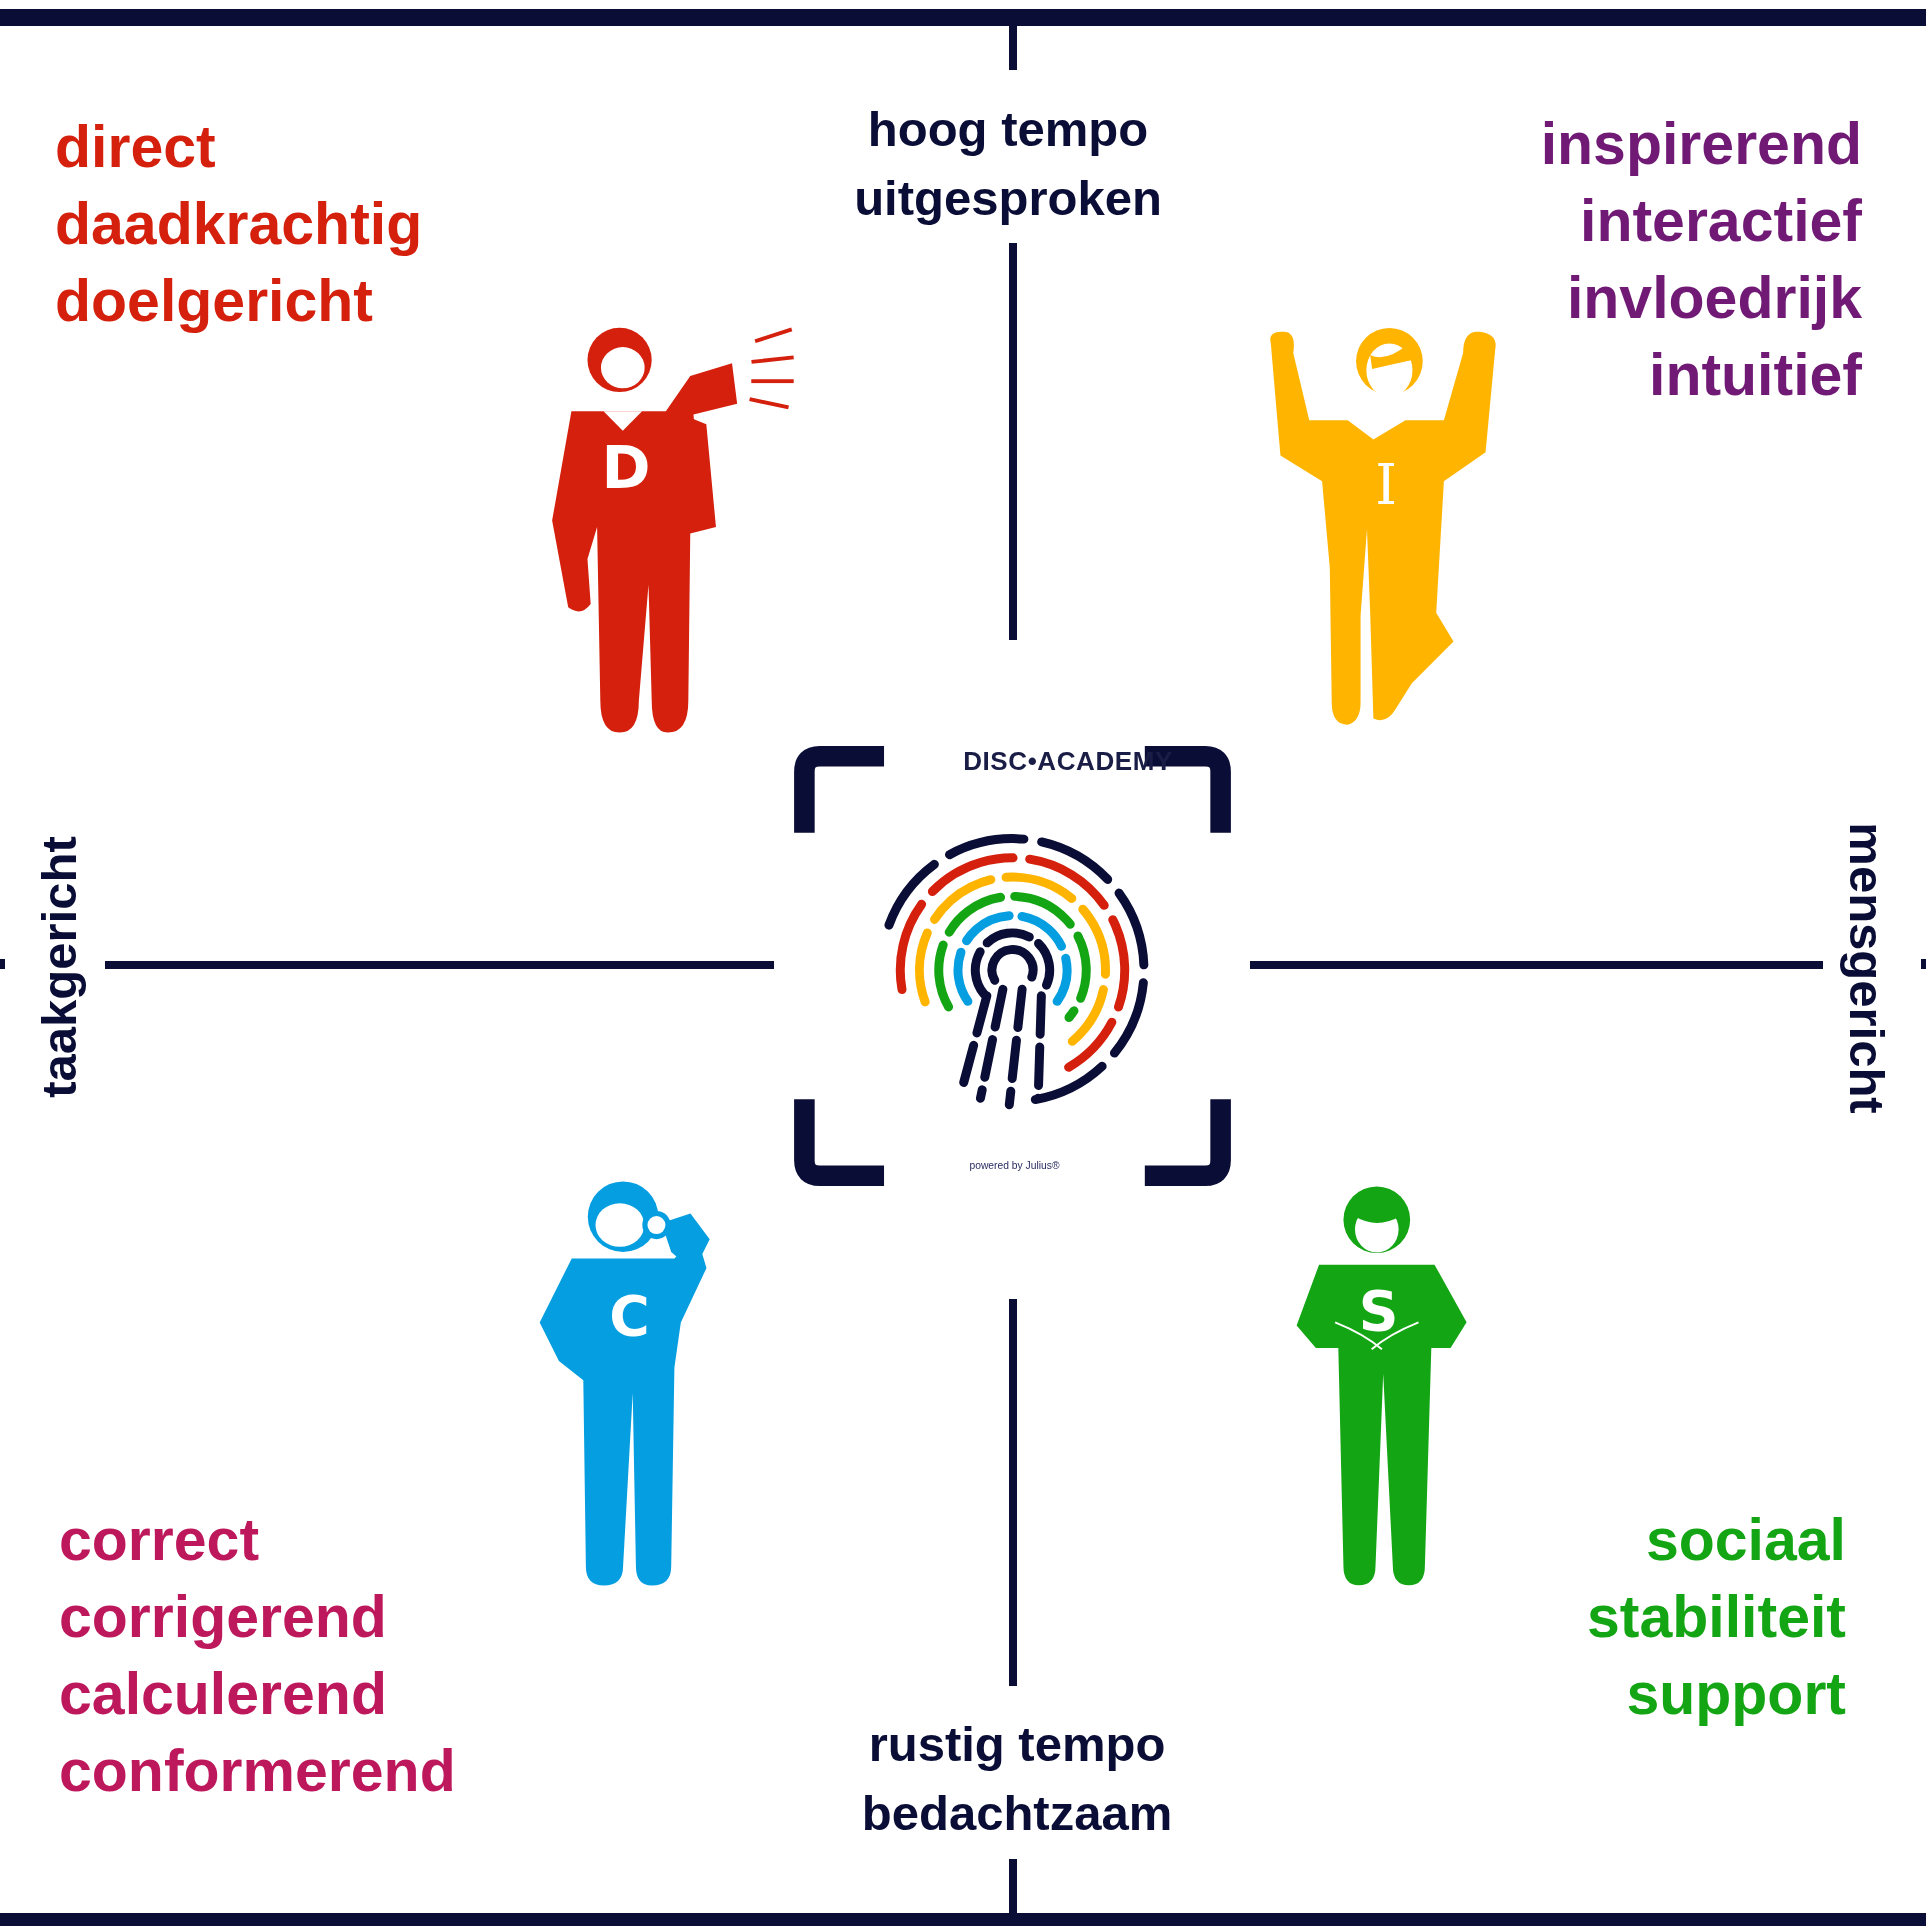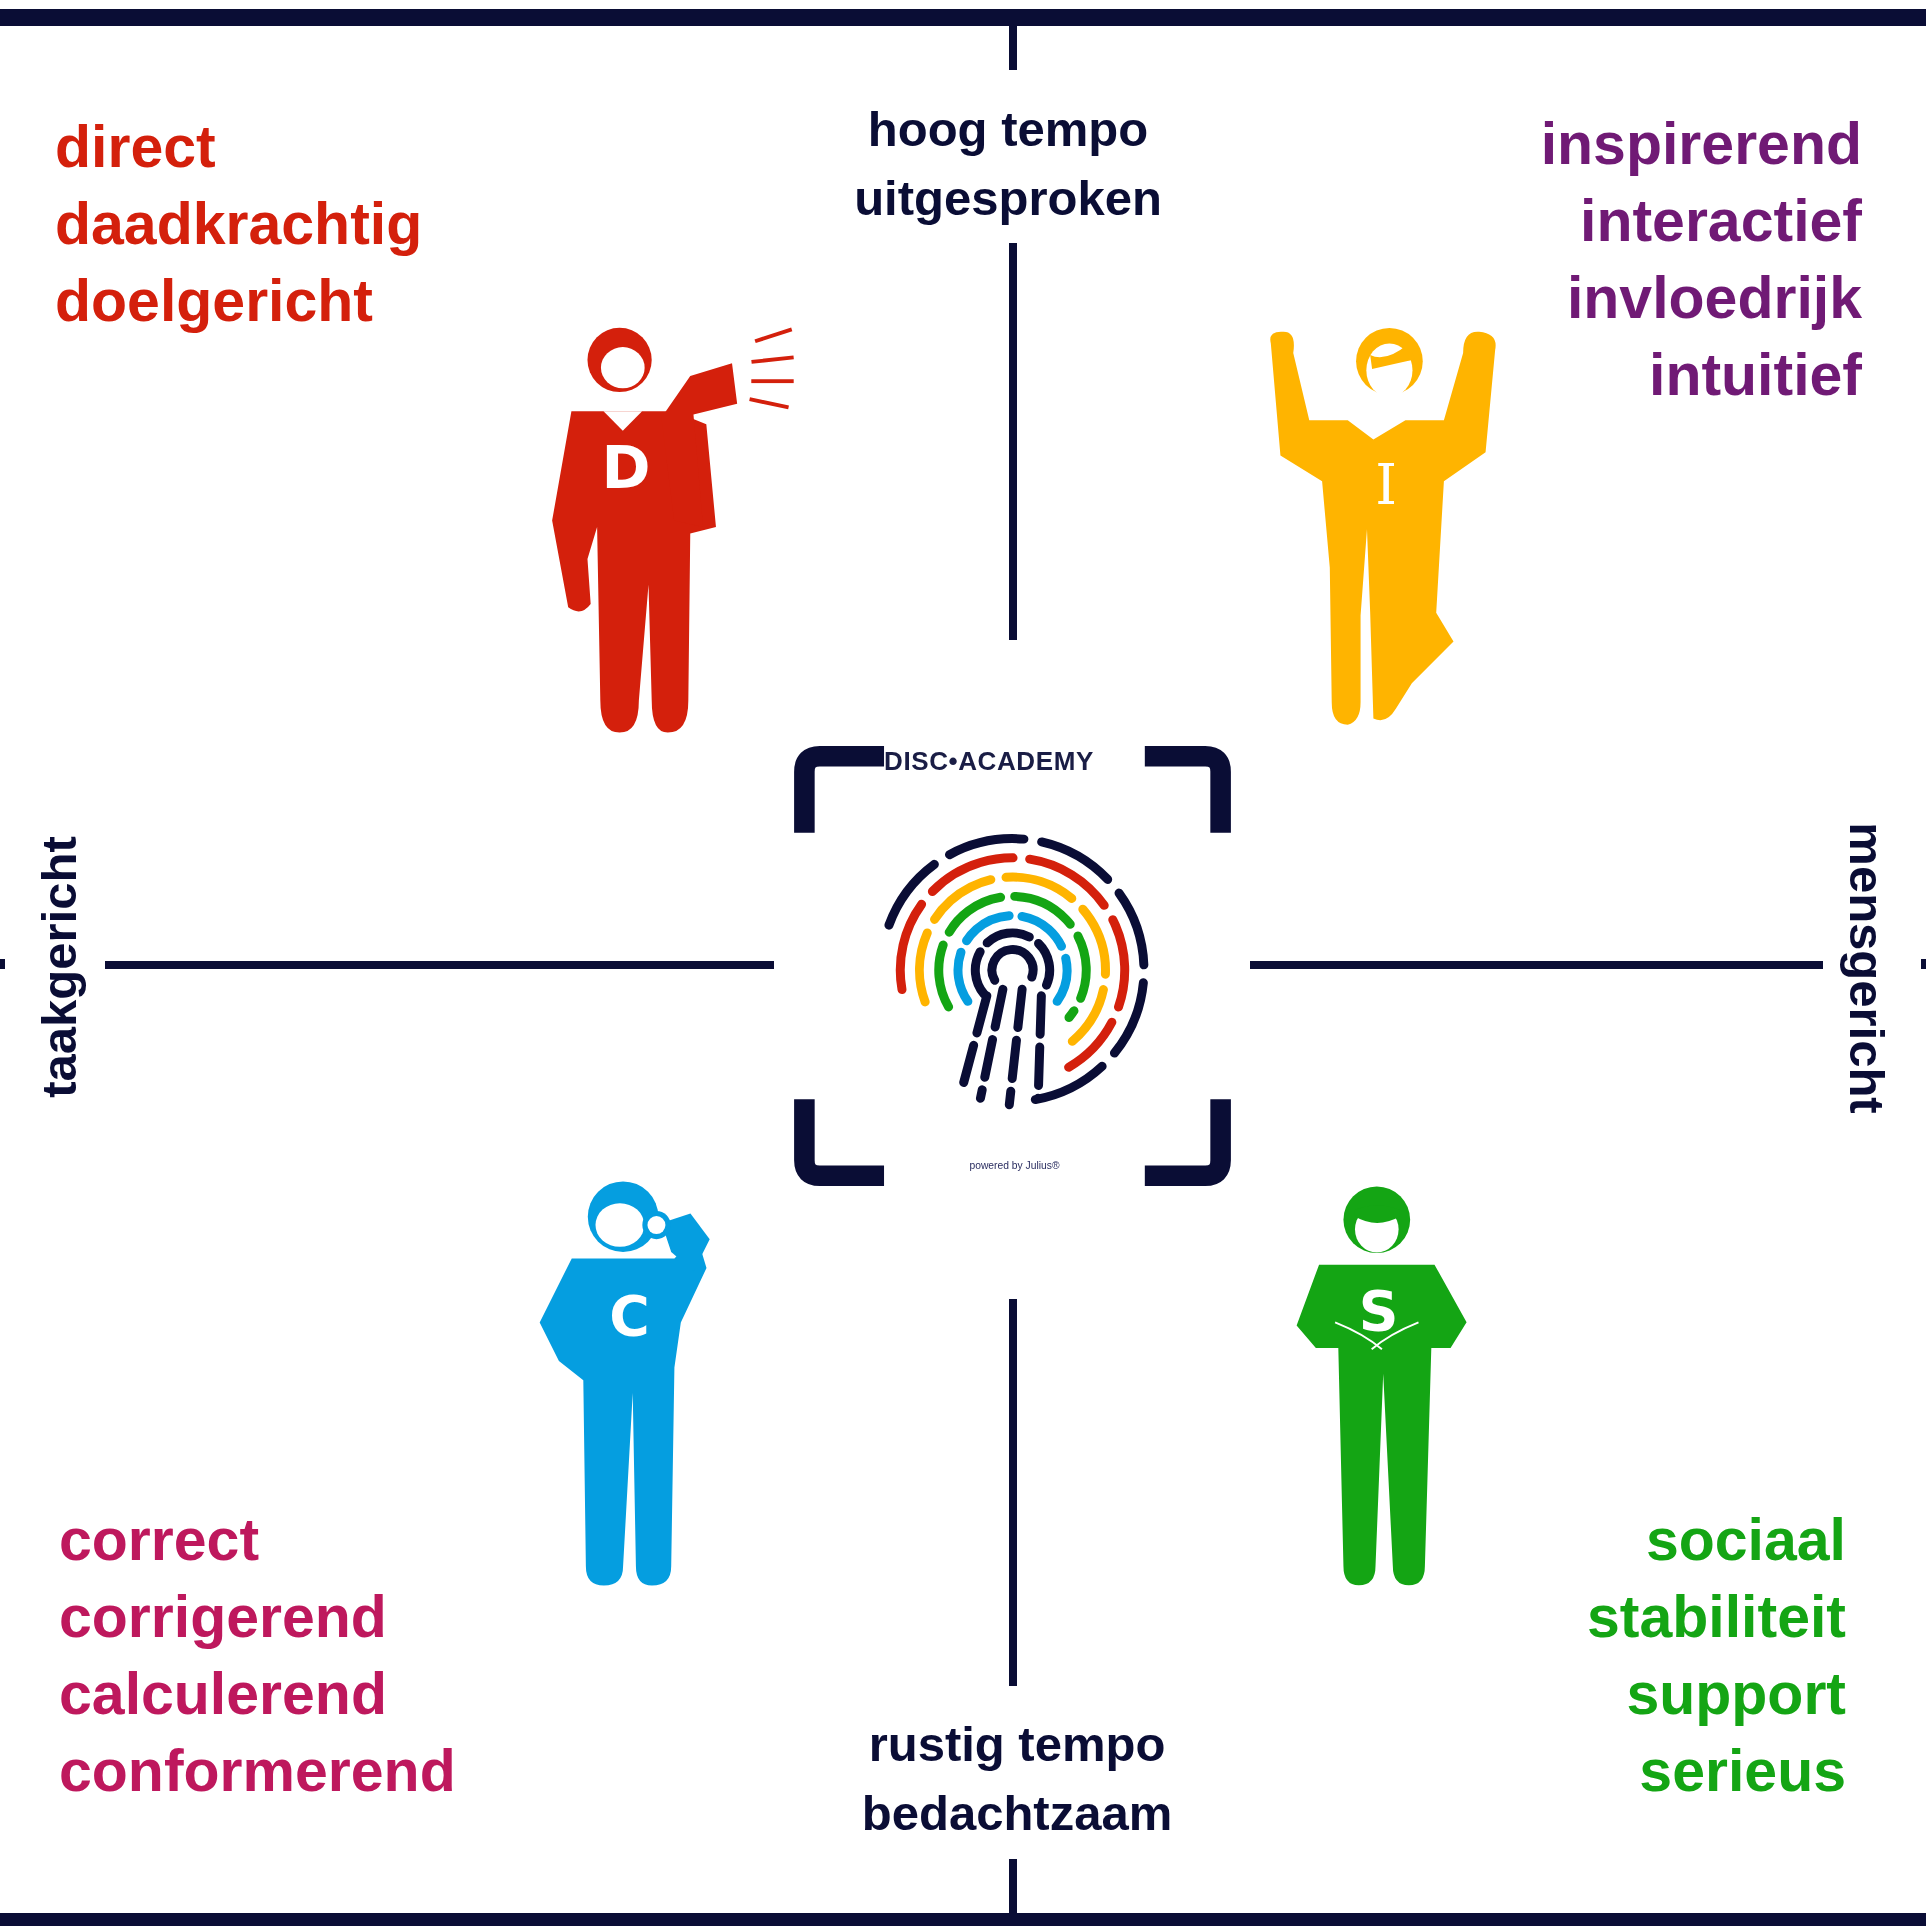--- a/index.html
+++ b/index.html
@@ -4,21 +4,21 @@
 <style>
   html, body { margin:0; padding:0; background:#ffffff; }
   body { width:1926px; height:1926px; position:relative; overflow:hidden; font-family:"Liberation Sans", sans-serif; }
   .abs { position:absolute; }
   .traits { position:absolute; font-weight:bold; font-size:59px; line-height:77px; white-space:nowrap; }
   .traits div { height:77px; }
   .axis-label { position:absolute; font-weight:bold; font-size:49px; line-height:69px; color:#0a0d35; text-align:center; white-space:nowrap; }
   .side-label { position:absolute; font-weight:bold; font-size:49px; color:#0a0d35; white-space:nowrap; line-height:49px; }
   .line { position:absolute; background:#0a0d35; }
   svg { position:absolute; overflow:visible; }
-  .logo-title { position:absolute; font-weight:bold; font-size:26px; letter-spacing:0.6px; color:#1a1d45; white-space:nowrap; text-align:left; }
+  .logo-title { position:absolute; font-weight:bold; font-size:26px; letter-spacing:0.6px; color:#1a1d45; white-space:nowrap; text-align:right;margin-left:28px; }
   .logo-foot { position:absolute; font-size:10.3px; color:#2a2d60; white-space:nowrap; text-align:center; }
 </style>
 </head>
 <body>
 
 <div class="line" style="left:0;top:9px;width:1926px;height:16.7px;"></div>
 <div class="line" style="left:0;top:1913px;width:1926px;height:13px;"></div>
 <div class="line" style="left:0;top:959px;width:5.1px;height:10.3px;"></div>
 <div class="line" style="left:1921px;top:959px;width:5.1px;height:10.3px;"></div>
 
@@ -54,21 +54,20 @@
 <div class="traits" style="left:59px;top:1502px;color:#be185d;">
   <div>correct</div>
   <div>corrigerend</div>
   <div>calculerend</div>
   <div>conformerend</div>
 </div>
 <div class="traits" style="right:80px;top:1502px;color:#14a514;text-align:right;">
   <div>sociaal</div>
   <div>stabiliteit</div>
   <div>support</div>
-  <div>serieus</div>
 </div>
 
 <svg style="left:520px;top:315px;" width="257" height="424" viewBox="0 0 400 660">
   <g fill="#d4200c">
     <circle cx="155" cy="70" r="50"></circle>
     <path d="M80 150 L240 150 L290 170 L305 330 L265 340 L262 600 Q262 650 230 650 Q205 650 205 600 L200 420 L185 600 Q185 650 155 650 Q125 650 125 600 L120 330 L105 380 L110 450 Q95 470 75 455 L50 320 Z"></path>
     <path d="M220 160 L265 95 L330 75 L338 138 L270 155 L285 330 L240 320 Z"></path>
     <rect x="365" y="38" width="60" height="6" transform="rotate(-18 365 38)"></rect>
     <rect x="360" y="70" width="66" height="6" transform="rotate(-6 360 70)"></rect>
     <rect x="360" y="100" width="66" height="6"></rect>

